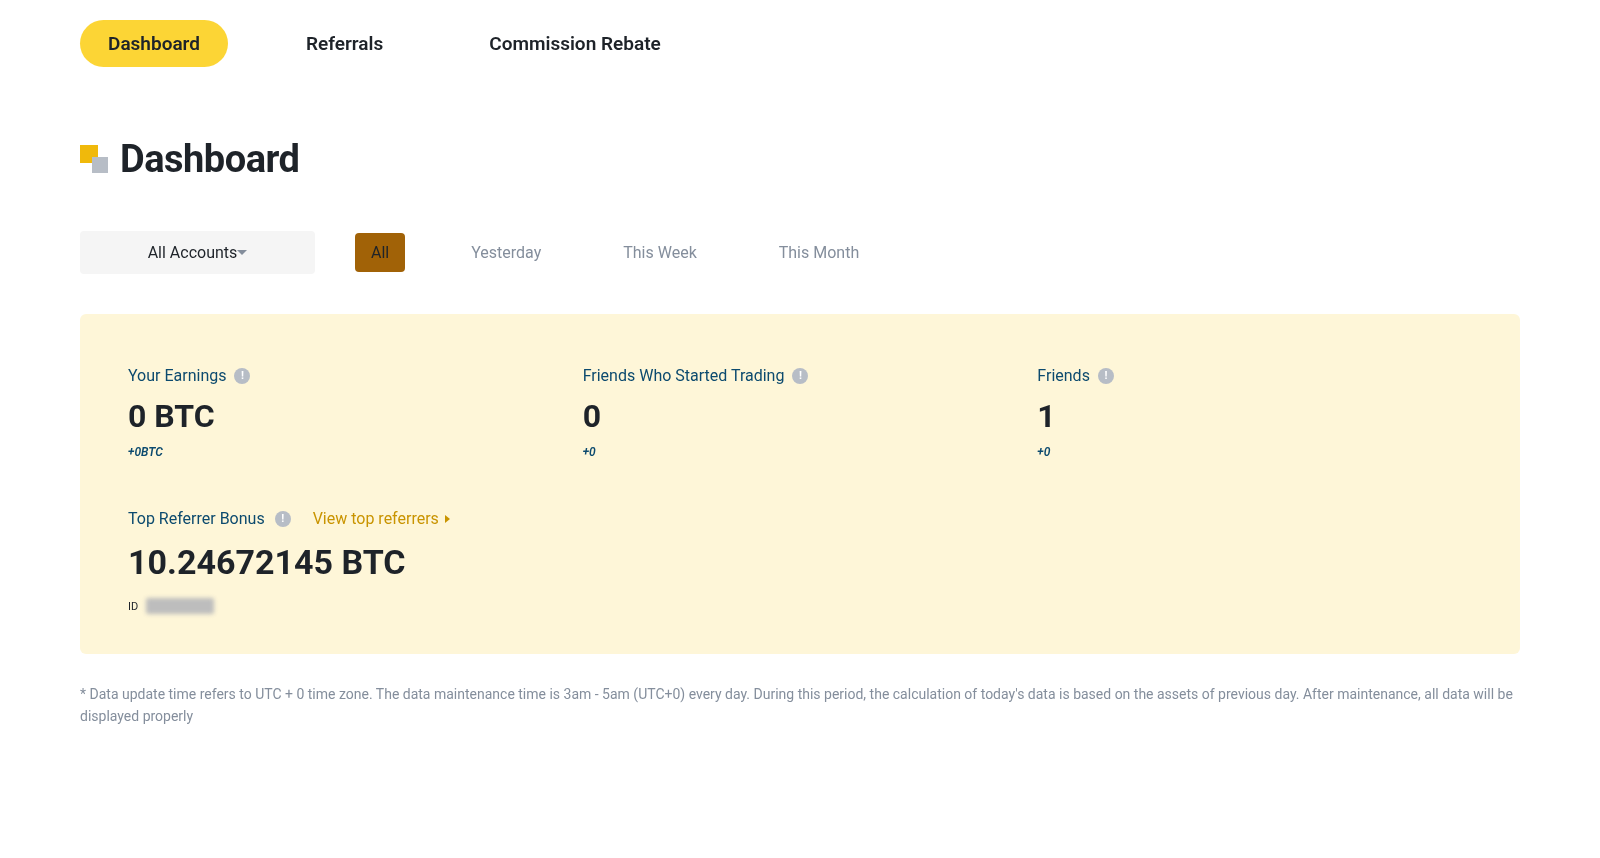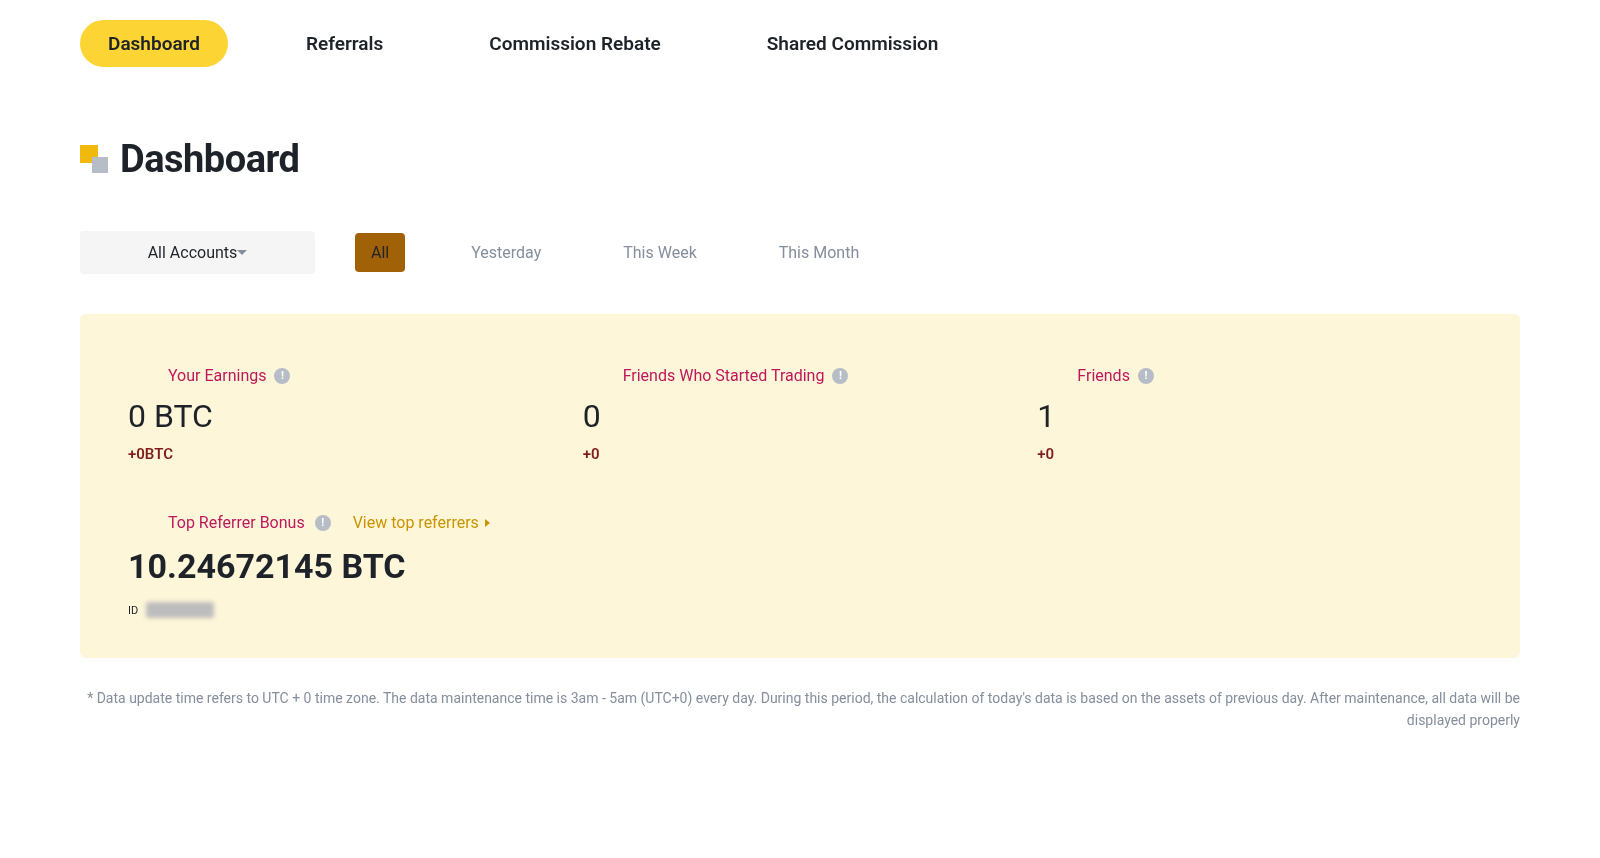--- a/index.html
+++ b/index.html
@@ -108,44 +108,44 @@
     margin-bottom: 50px;
   }
   .stat-label-row {
     display: flex;
     align-items: center;
     gap: 8px;
     margin-bottom: 12px;
   }
   .stat-label {
     font-size: 16px;
-    color: #be185d;
-    margin-left: 40px;
+    color: #0c4a6e;
   }
   .info-icon {
     width: 16px;
     height: 16px;
     border-radius: 50%;
     background: #b7bdc6;
     color: #fff;
     font-size: 11px;
     display: inline-flex;
     align-items: center;
     justify-content: center;
     font-weight: 700;
   }
   .stat-value {
     font-size: 32px;
-    font-weight: 400;
+    font-weight: 700;
     margin-bottom: 10px;
   }
   .stat-delta {
-    font-size: 15px;
+    font-size: 12px;
     font-weight: 600;
-    color: #7f1d1d;
+    color: #0c4a6e;
+    font-style: italic;
   }
   .bonus-label-row {
     display: flex;
     align-items: center;
     gap: 10px;
     margin-bottom: 14px;
   }
   .view-link {
     color: #c99400;
     font-size: 16px;
@@ -178,32 +178,30 @@
     width: 68px;
     height: 16px;
     background: #bdbdbd;
     filter: blur(2px);
     border-radius: 2px;
   }
   .disclaimers {
     font-size: 14px;
     color: #848e9c;
     line-height: 1.55;
-    text-align: right;
   }
   .disclaimers p + p { margin-top: 18px; }
 </style>
 </head>
 <body>
 
 <nav class="tabs">
   <div class="tab active">Dashboard</div>
   <div class="tab">Referrals</div>
   <div class="tab">Commission Rebate</div>
-  <div class="tab">Shared Commission</div>
 </nav>
 
 <div class="page-title-row">
   <span class="logo-icon">
     <span class="sq1"></span>
       <span class="sq2"></span>
   </span>
   <h1 class="page-title">Dashboard</h1>
 </div>
 

